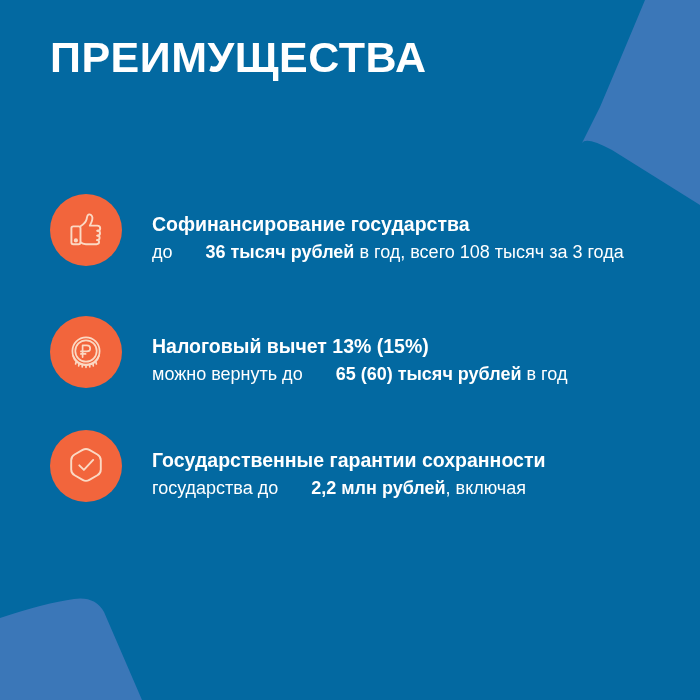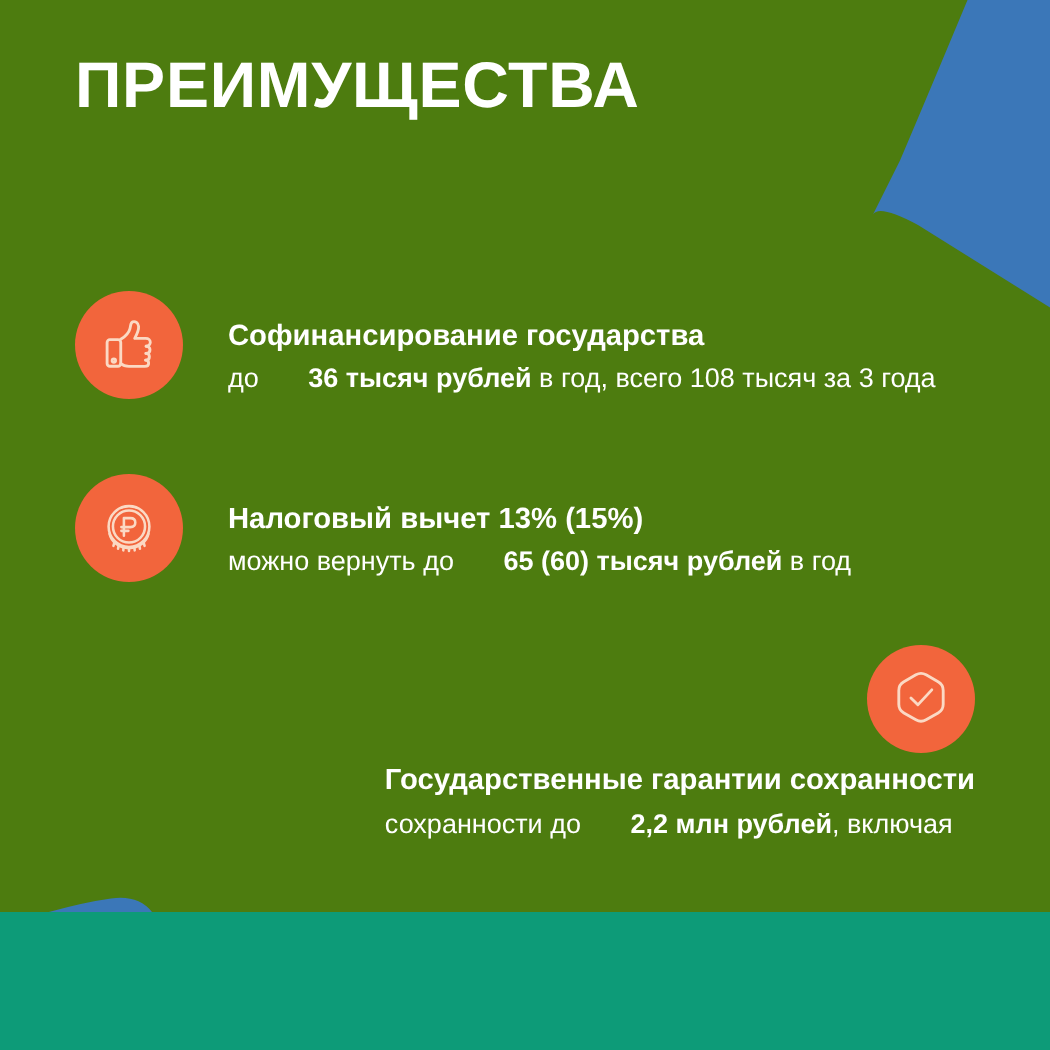--- a/index.html
+++ b/index.html
@@ -6,22 +6,22 @@
 
   html, body {
     width:700px; height:700px;
     background:#0d9b78;
     font-family:"Liberation Sans", sans-serif;
     overflow:hidden;
   }
 
   #slide {
     position:relative;
-    width:700px; height:608px;
-    background:#4d7c0f;
+    width:700px; height:700px;
+    background:#0369a1;
     overflow:hidden;
   }
 
   
   .deco-layer {
     position:absolute;
     top:0; left:0;
     width:700px; height:700px;
     pointer-events:none;
   }
@@ -86,21 +86,21 @@
     font-weight:normal;
     color:#ffffff;
     line-height:1.42;
   }
 
   .benefit-line b { font-weight:bold;margin-left:28px; }
 
   
   #benefit-0 { margin-bottom:48px; }
   #benefit-1 { margin-bottom:40px; }
-  #benefit-2 { margin-bottom:0;flex-direction:column; }
+  #benefit-2 { margin-bottom:0; }
 </style>
 </head>
 <body>
 
 <div id="slide">
 
   <svg class="deco-layer" viewBox="0 0 700 700">
     <path d="M 645 0 L 700 0 L 700 205 L 612 150 Q 586 136 582 143 L 600 107 Q 620 60 645 0 Z" fill="#3b77b8"></path>
     <path d="M 0 618 Q 45 603 74 599 Q 95 596 104 612 L 142 700 L 0 700 Z" fill="#3b77b8"></path>
   </svg>
@@ -150,18 +150,18 @@
       <div class="benefit-icon-wrap">
         <span>
           <svg width="44" height="44" viewBox="0 0 44 44" fill="none" stroke="#fbd9c4" stroke-width="1.9" stroke-linecap="round" stroke-linejoin="round">
             <path d="M18.6 5.9 C20.7 4.7 23.3 4.7 25.4 5.9 L33.4 10.5 C35.5 11.7 36.8 13.9 36.8 16.3 L36.8 25.5 C36.8 27.9 35.5 30.1 33.4 31.3 L25.4 35.9 C23.3 37.1 20.7 37.1 18.6 35.9 L10.6 31.3 C8.5 30.1 7.2 27.9 7.2 25.5 L7.2 16.3 C7.2 13.9 8.5 11.7 10.6 10.5 Z"></path>
             <path d="M15.3 21.3 L19.9 25.9 L29.2 15.9"></path>
           </svg>
         </span>
       </div>
       <div class="benefit-text">
         <div class="benefit-heading">Государственные гарантии сохранности</div>
-        <div class="benefit-line"><span>сохранности до </span><b>2,2 млн рублей</b><span>, включая</span></div>
+        <div class="benefit-line"><span>государства до </span><b>2,2 млн рублей</b><span>, включая</span></div>
       </div>
     </div>
 
   </div>
 </div>
 
 </body></html>

